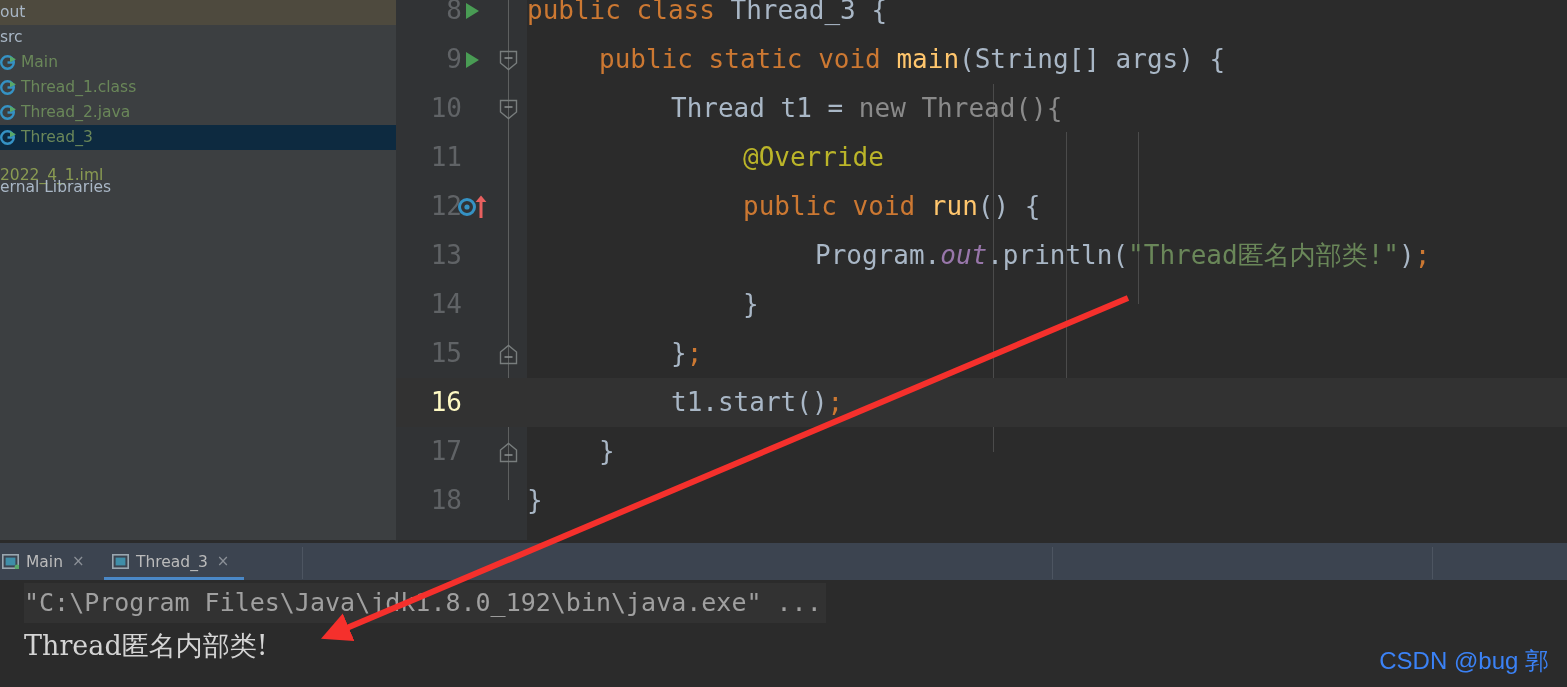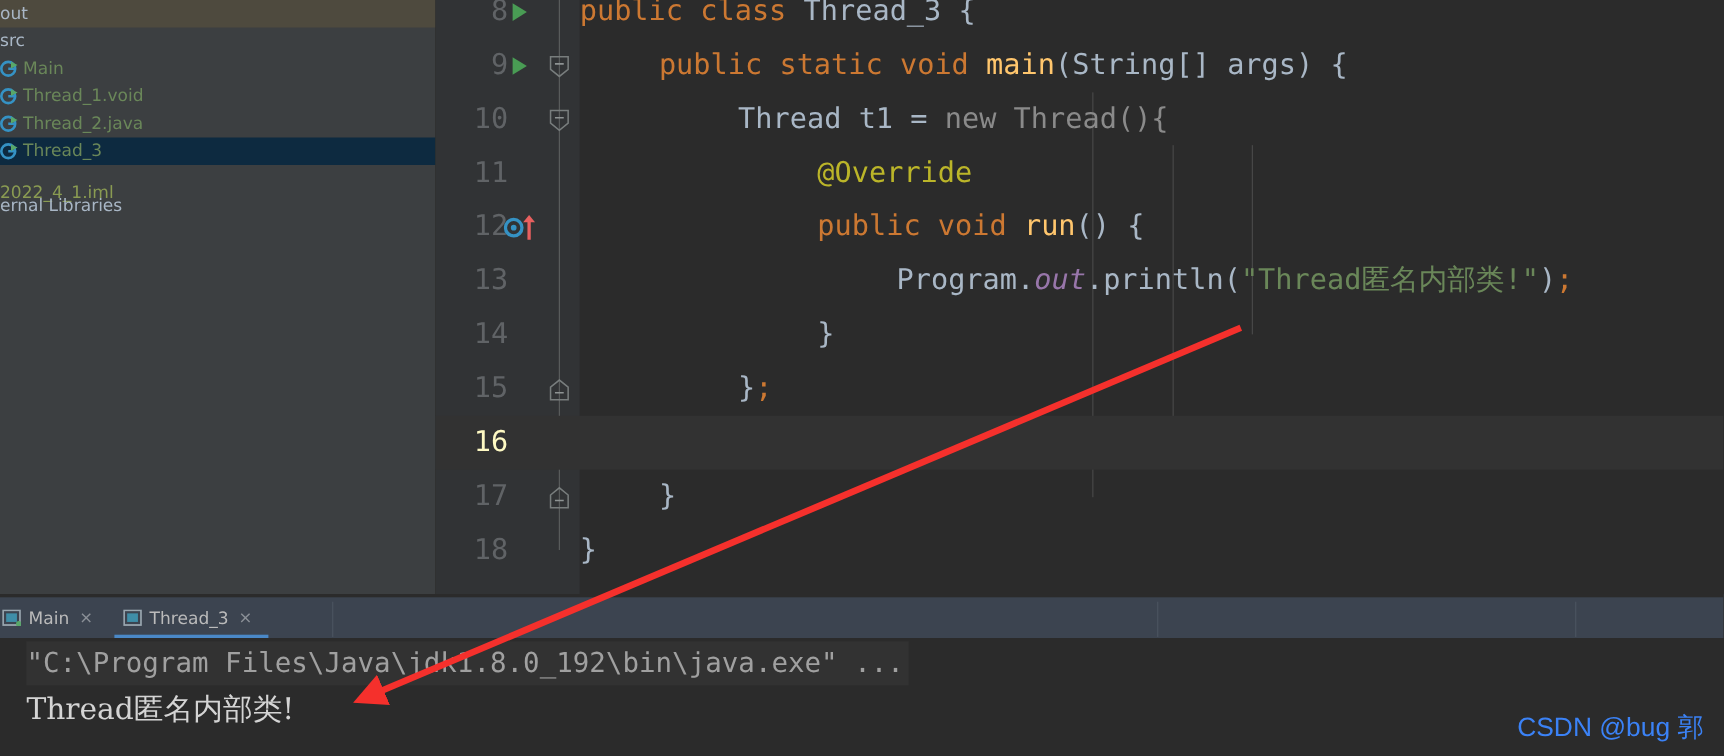--- a/index.html
+++ b/index.html
@@ -220,21 +220,21 @@
       </div>
       <div class="tree-row" style="position: absolute; left: 0px; width: 396px; top: 75px;">
         <span style="display: inline-block; width: 0px;"></span>
         <span class="tree-icon">
           <svg width="17" height="17" viewBox="0 0 17 17">
             <circle cx="7.5" cy="8.5" r="6.3" fill="none" stroke="#3592c4" stroke-width="2.4"></circle>
             <path d="M7.5 8.5 L13.2 8.5" stroke="#3592c4" stroke-width="2.4"></path>
             <path d="M10 2.2 L16 5.2 L10 8.2 Z" fill="#59a869"></path>
           </svg>
         </span>
-        <span class="label green">Thread_1.void</span>
+        <span class="label green">Thread_1.class</span>
       </div>
       <div class="tree-row" style="position: absolute; left: 0px; width: 396px; top: 100px;">
         <span style="display: inline-block; width: 0px;"></span>
         <span class="tree-icon">
           <svg width="17" height="17" viewBox="0 0 17 17">
             <circle cx="7.5" cy="8.5" r="6.3" fill="none" stroke="#3592c4" stroke-width="2.4"></circle>
             <path d="M7.5 8.5 L13.2 8.5" stroke="#3592c4" stroke-width="2.4"></path>
             <path d="M10 2.2 L16 5.2 L10 8.2 Z" fill="#59a869"></path>
           </svg>
         </span>
@@ -295,21 +295,21 @@
           </svg></div>
         <div class="code-line" style="top: 231px;"><span class="lineno">13</span><span class="code-text" style="padding-left: 288px;"><span class="punct">Program.</span><span class="fld">out</span><span class="punct">.println(</span><span class="str">"Thread匿名内部类!"</span><span class="punct">)</span><span class="semi">;</span></span></div>
         <div class="code-line" style="top: 280px;"><span class="lineno">14</span><span class="code-text" style="padding-left: 216px;"><span class="punct">}</span></span></div>
         <div class="code-line" style="top: 329px;"><span class="lineno">15</span><span class="code-text" style="padding-left: 144px;"><span class="punct">}</span><span class="semi">;</span></span></div>
         <div class="fold" style="top: 343.5px;">
           <svg width="19" height="21" viewBox="0 0 19 21">
             <path d="M1.5 19.5 H17.5 V8 L9.5 1.5 L1.5 8 Z" fill="none" stroke="#787d7d" stroke-width="1.4"></path>
             <line x1="5.5" y1="13" x2="13.5" y2="13" stroke="#8e9393" stroke-width="1.5"></line>
           </svg>
         </div>
-        <div class="code-line current" style="top: 378px;"><span class="lineno">16</span></div>
+        <div class="code-line current" style="top: 378px;"><span class="lineno">16</span><span class="code-text" style="padding-left: 144px;"><span class="punct">t1.start()</span><span class="semi">;</span></span></div>
         <div class="code-line" style="top: 427px;"><span class="lineno">17</span><span class="code-text" style="padding-left: 72px;"><span class="punct">}</span></span></div>
         <div class="fold" style="top: 441.5px;">
           <svg width="19" height="21" viewBox="0 0 19 21">
             <path d="M1.5 19.5 H17.5 V8 L9.5 1.5 L1.5 8 Z" fill="none" stroke="#787d7d" stroke-width="1.4"></path>
             <line x1="5.5" y1="13" x2="13.5" y2="13" stroke="#8e9393" stroke-width="1.5"></line>
           </svg>
         </div>
         <div class="code-line" style="top: 476px;"><span class="lineno">18</span><span class="code-text" style="padding-left: 0px;"><span class="punct">}</span></span></div>
       </div>
   </div>

